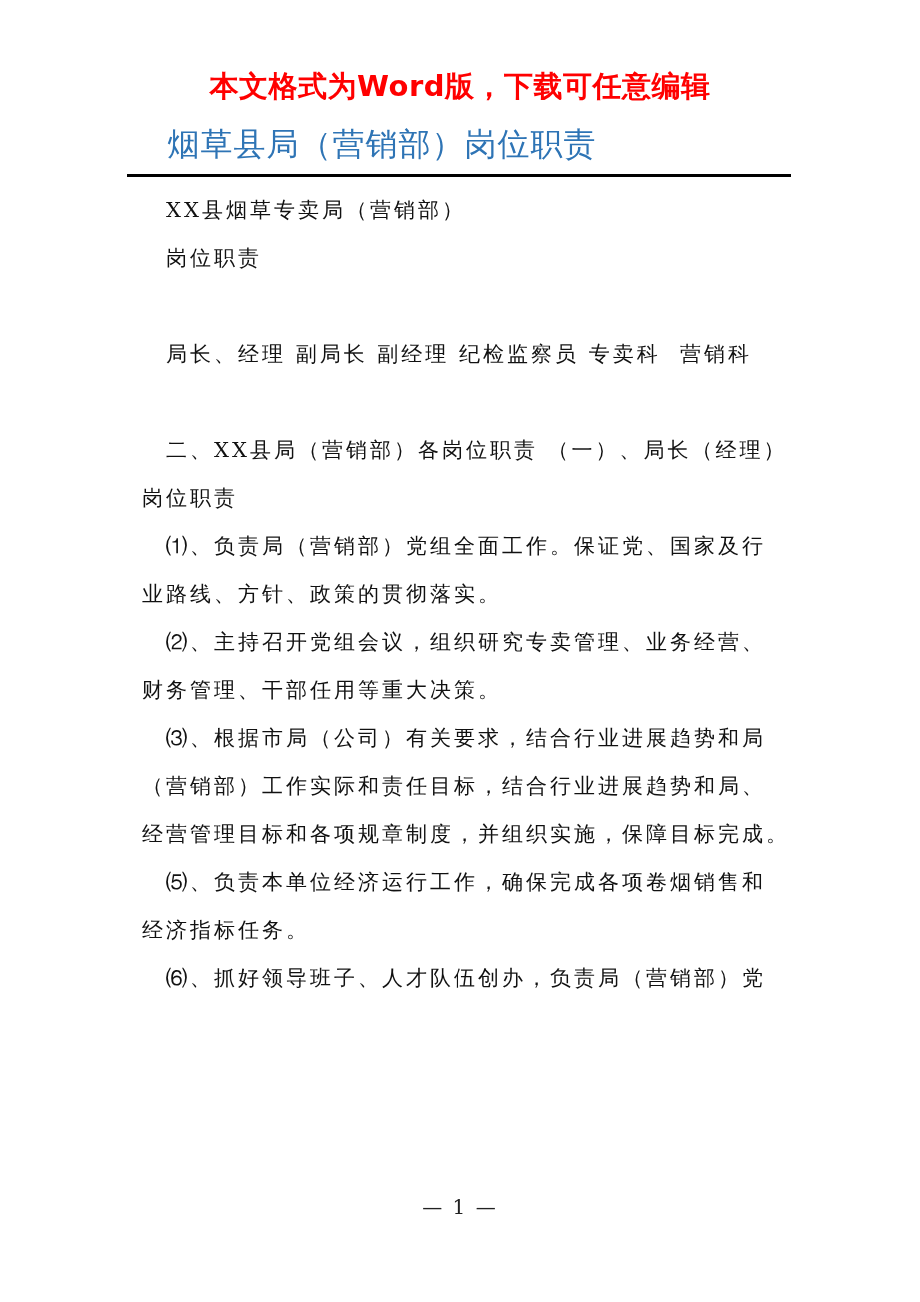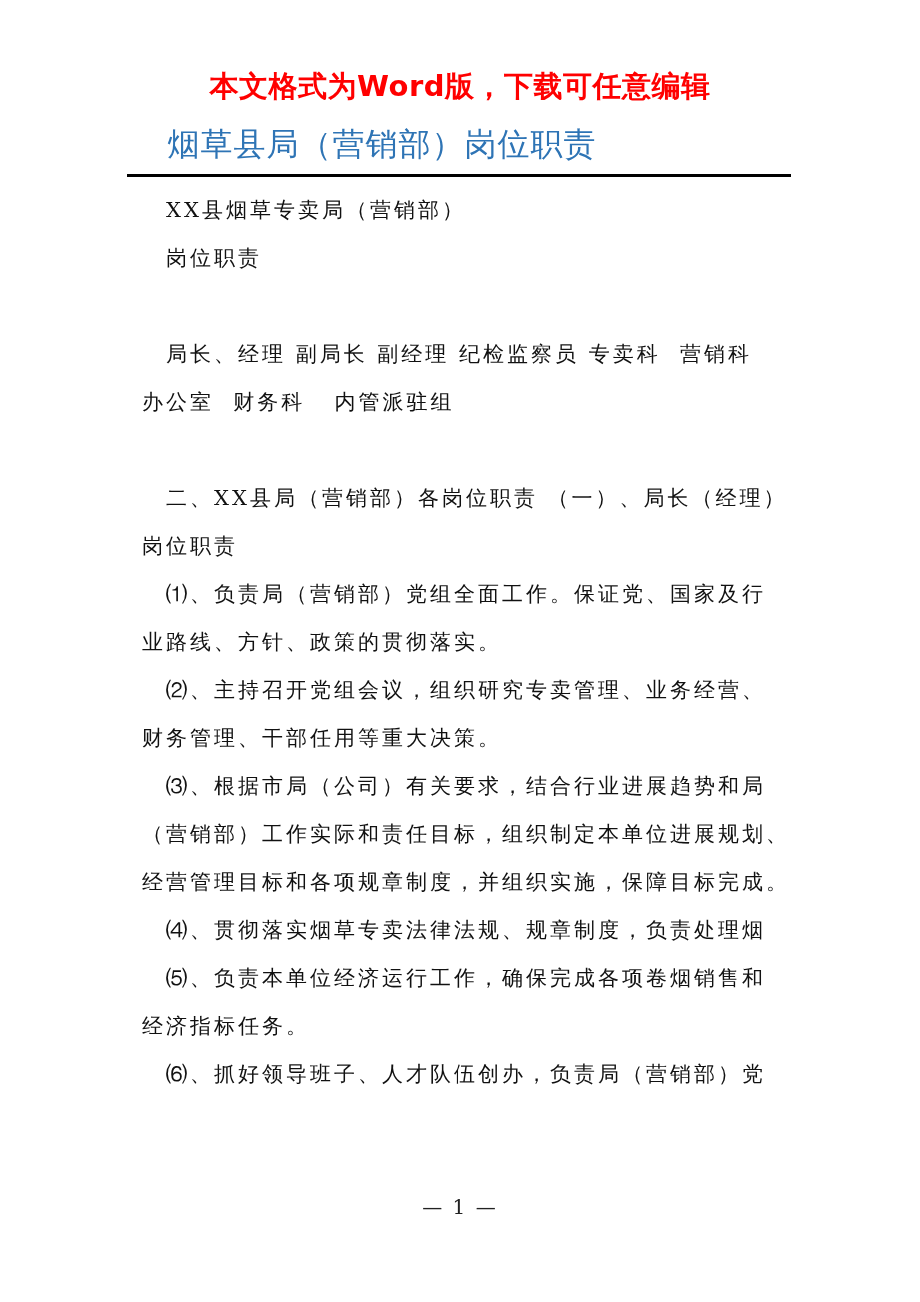--- a/index.html
+++ b/index.html
@@ -26,37 +26,35 @@
 <div class="banner">本文格式为Word版，下载可任意编辑</div>
 <div class="title">烟草县局（营销部）岗位职责</div>
 <div class="rule"></div>
 
 <div class="body">
   <p class="p indent">XX县烟草专卖局（营销部）</p>
   <p class="p indent">岗位职责</p>
   <div class="gap"></div>
 
   <p class="p indent">局长、经理 副局长 副经理 纪检监察员 专卖科  营销科</p>
-  <p class="p">办公室  财务科   内管派驻组</p>
   <div class="gap"></div>
 
   <p class="p indent">二、XX县局（营销部）各岗位职责 （一）、局长（经理）</p>
   <p class="p">岗位职责</p>
 
   <p class="p indent">⑴、负责局（营销部）党组全面工作。保证党、国家及行</p>
   <p class="p">业路线、方针、政策的贯彻落实。</p>
 
   <p class="p indent">⑵、主持召开党组会议，组织研究专卖管理、业务经营、</p>
   <p class="p">财务管理、干部任用等重大决策。</p>
 
   <p class="p indent">⑶、根据市局（公司）有关要求，结合行业进展趋势和局</p>
-  <p class="p">（营销部）工作实际和责任目标，组织制定本单位进展规划、</p>
+  <p class="p">（营销部）工作实际和责任目标，结合行业进展趋势和局、</p>
   <p class="p">经营管理目标和各项规章制度，并组织实施，保障目标完成。</p>
 
-  <p class="p indent">⑷、贯彻落实烟草专卖法律法规、规章制度，负责处理烟</p>
 
   <p class="p indent">⑸、负责本单位经济运行工作，确保完成各项卷烟销售和</p>
   <p class="p">经济指标任务。</p>
 
   <p class="p indent">⑹、抓好领导班子、人才队伍创办，负责局（营销部）党</p>
 </div>
 
 <div class="footer">— 1 —</div>
 
 </body></html>

